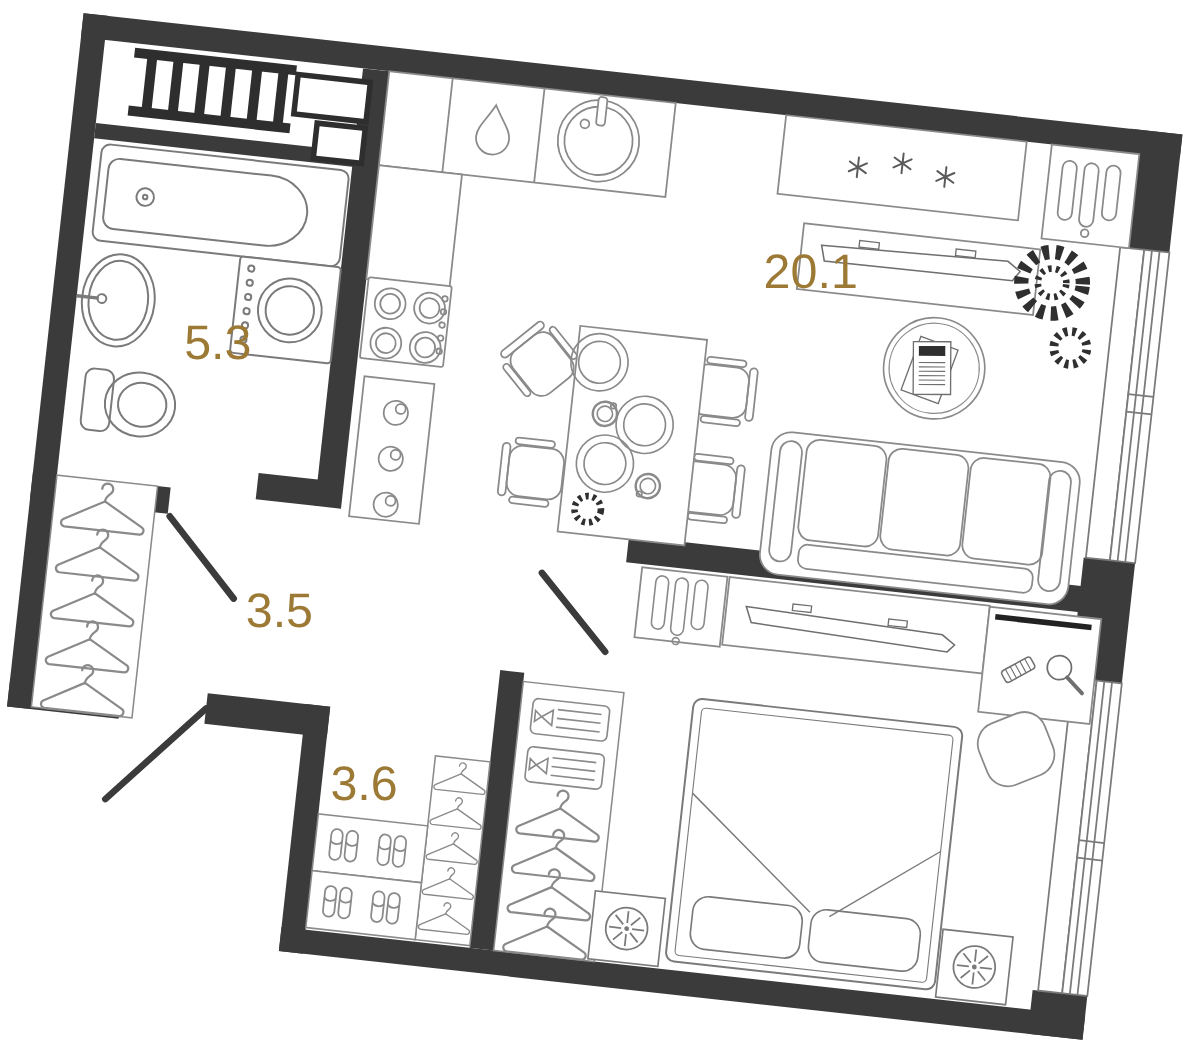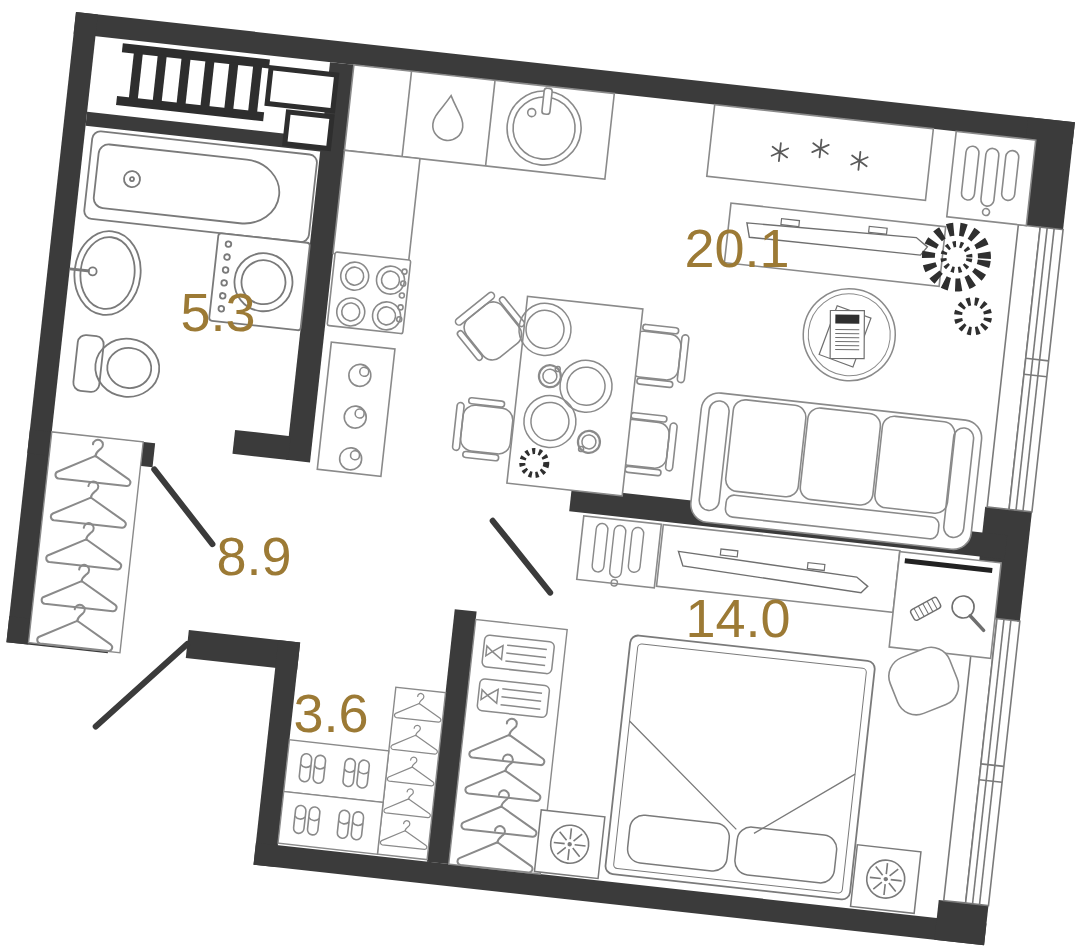--- a/index.html
+++ b/index.html
@@ -4,21 +4,21 @@
 <style>
   :root{
     --wall:#3b3b3b; --wall-dark:#2e2e2e; --line:#8a8a8a; --line-dark:#6f6f6f;
     --label:#9c7a35; --bg:#ffffff;
   }
   html,body{margin:0;padding:0;background:var(--bg);}
   #stage{position:relative;width:1082px;height:947px;overflow:hidden;background:var(--bg);
          font-family:"Liberation Sans", sans-serif;}
   #plan-svg{position:absolute;left:0;top:0;}
   .room-label{position:absolute;transform:translate(-50%,-50%);color:var(--label);
-              font-size:54px;line-height:1;font-weight:400;letter-spacing:0px;white-space:nowrap;}
+              font-size:44px;line-height:1;font-weight:400;letter-spacing:0px;white-space:nowrap;}
 </style>
 </head>
 <body>
 
 <div id="stage">
 
   <svg id="plan-svg" width="1082" height="947" viewBox="0 0 1082 947" xmlns="http://www.w3.org/2000/svg">
     <defs>
       <g id="hanger" fill="none" stroke="#8a8a8a" stroke-width="2" stroke-linejoin="round" stroke-linecap="round">
         <path d="M 0,-7 L -36,13 A 3.6,3.6 0 0 0 -34.2,19.6 L 34.3,19.6 A 3.6,3.6 0 0 0 36.1,13 L 0,-7 Z"></path>
@@ -330,18 +330,17 @@
           <use href="#lamp" transform="translate(582,773)"></use>
         </g>
         <g>
           <rect x="868" y="742" width="64" height="62" fill="#ffffff" stroke="#7a7a7a" stroke-width="1.5"></rect>
           <use href="#lamp" transform="translate(900,773)"></use>
         </g>
       </g>
     </g>
   </svg>
 
-  <div class="room-label" style="left:218px; top:312px;">5.3</div>
-  <div class="room-label" style="left:254px; top:556px;">8.9</div>
+  <div class="room-label" style="left:198px; top:312px;">5.3</div>
+  <div class="room-label" style="left:254px; top:556px;">3.5</div>
   <div class="room-label" style="left:331px; top:713px;">3.6</div>
   <div class="room-label" style="left:737px; top:248px;">20.1</div>
-  <div class="room-label" style="left:738px; top:618px;">14.0</div>
 </div>
 
 </body></html>

